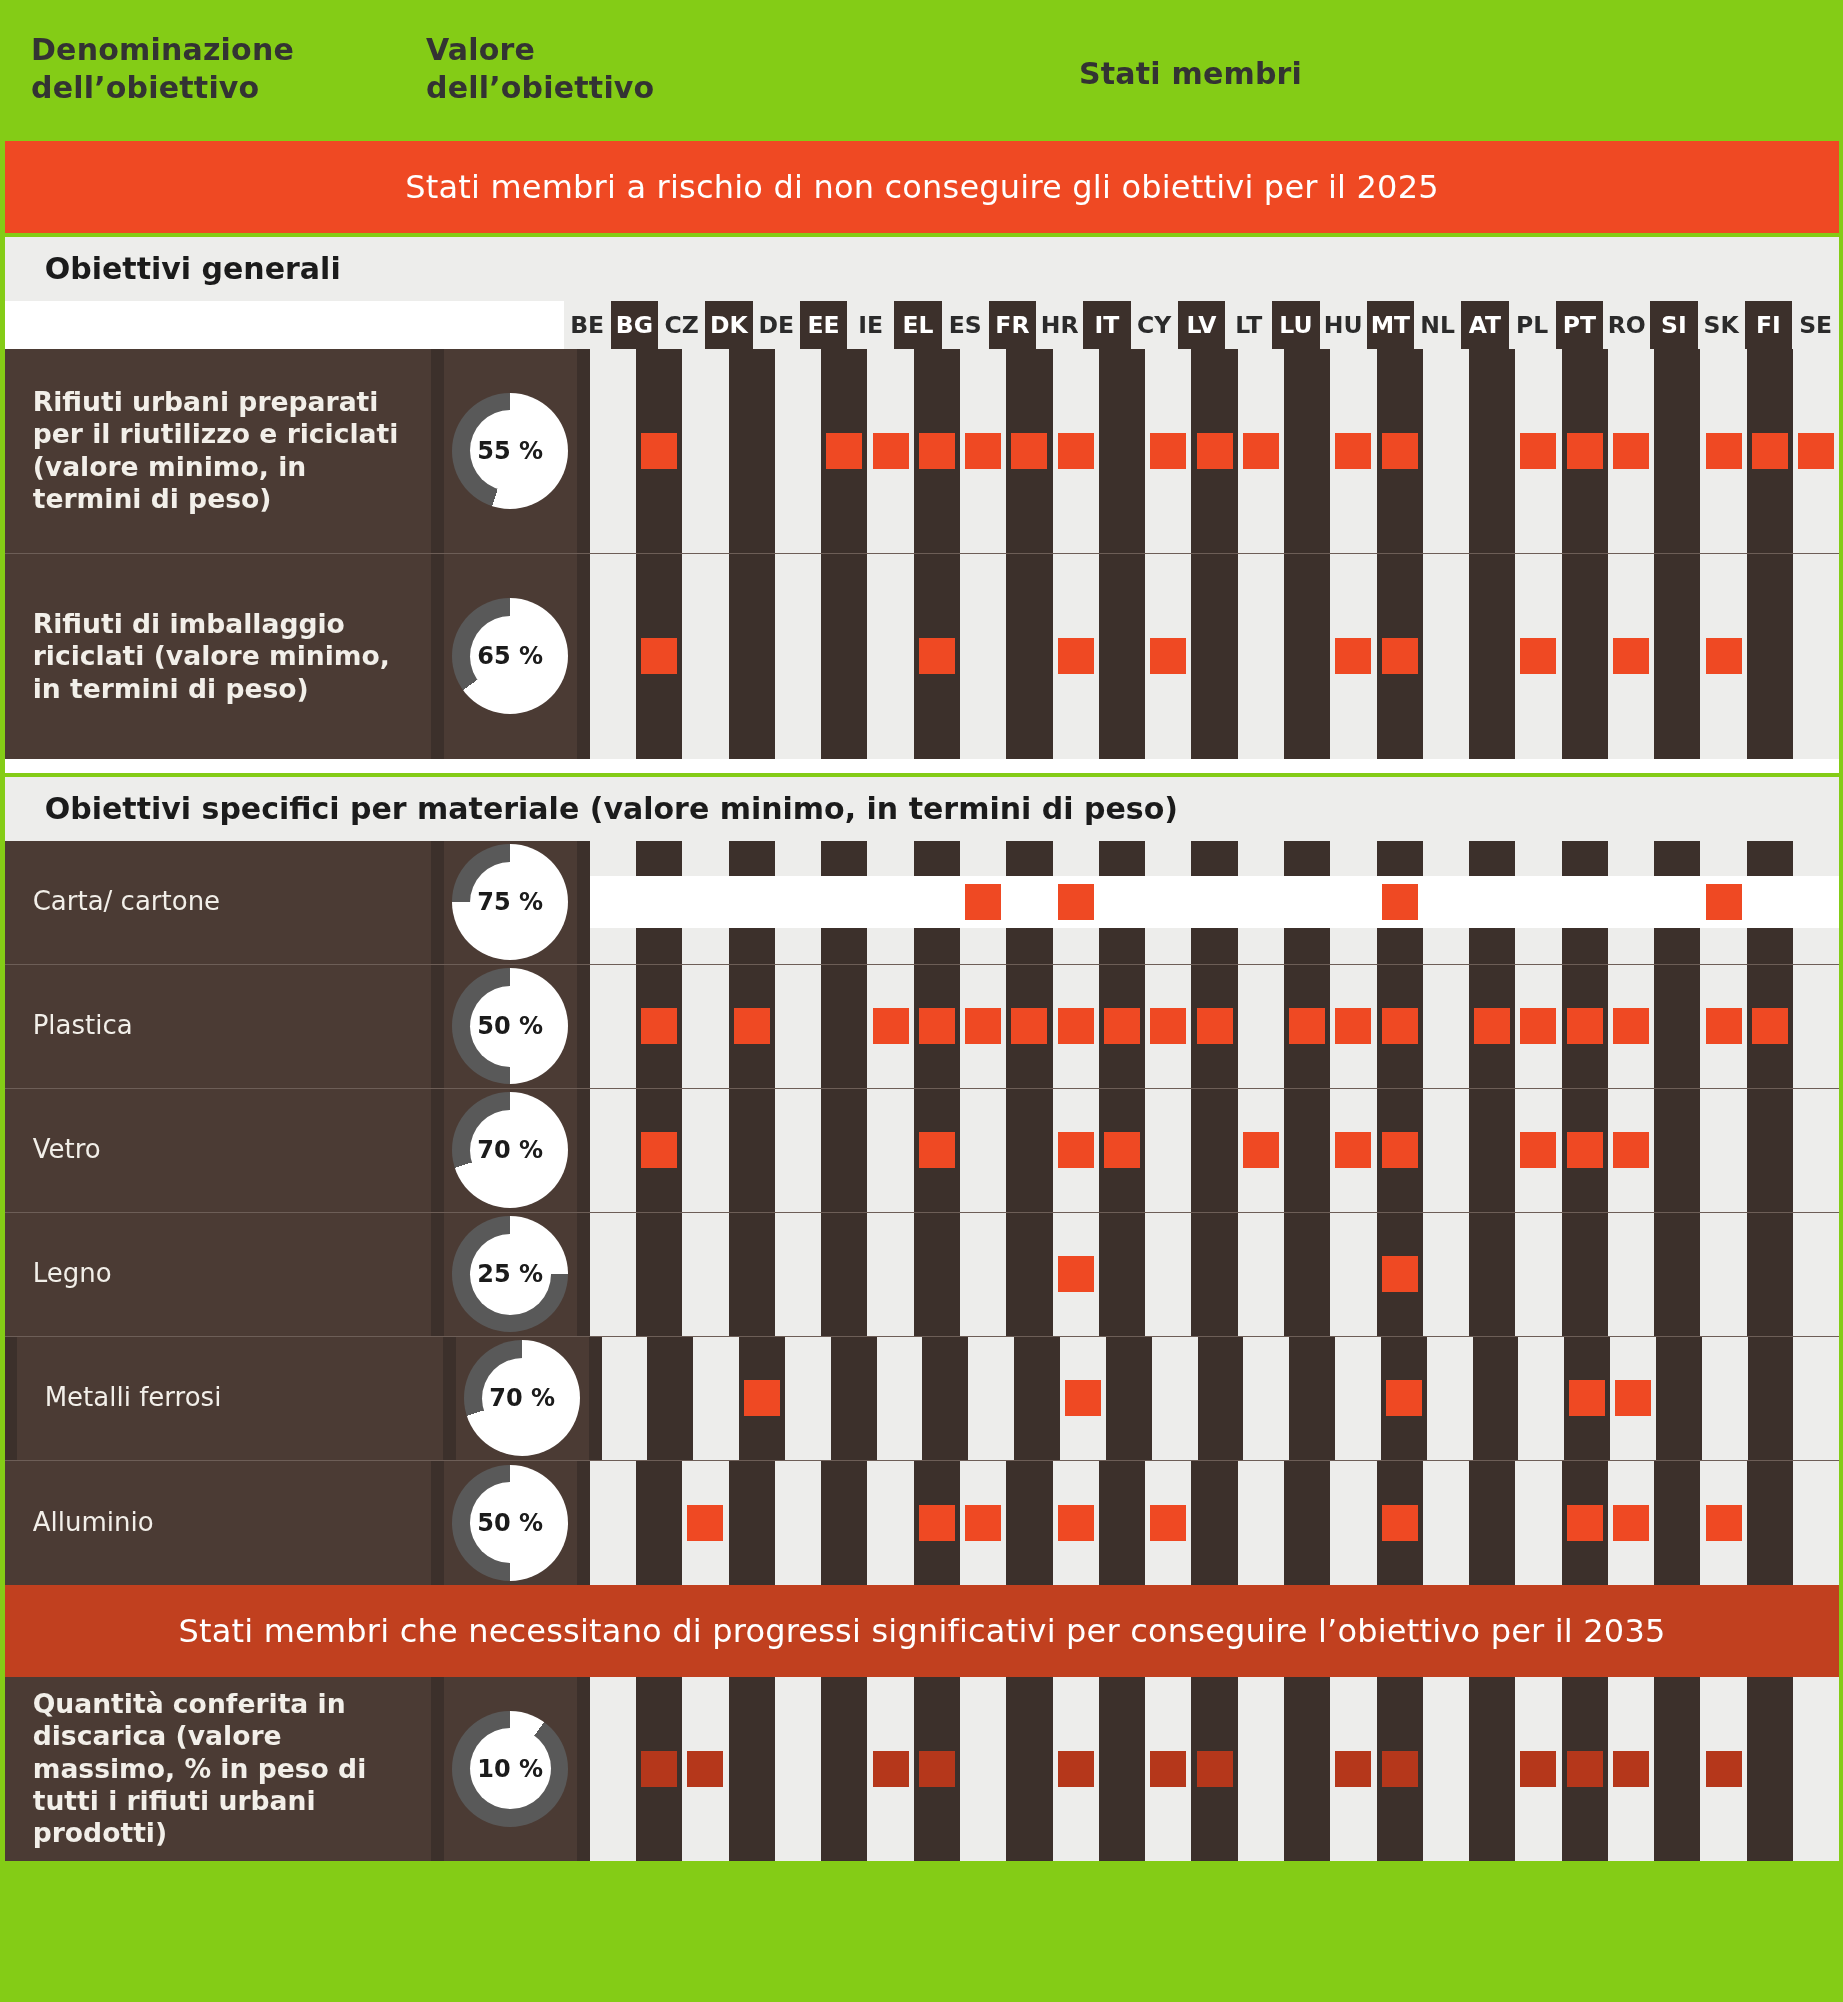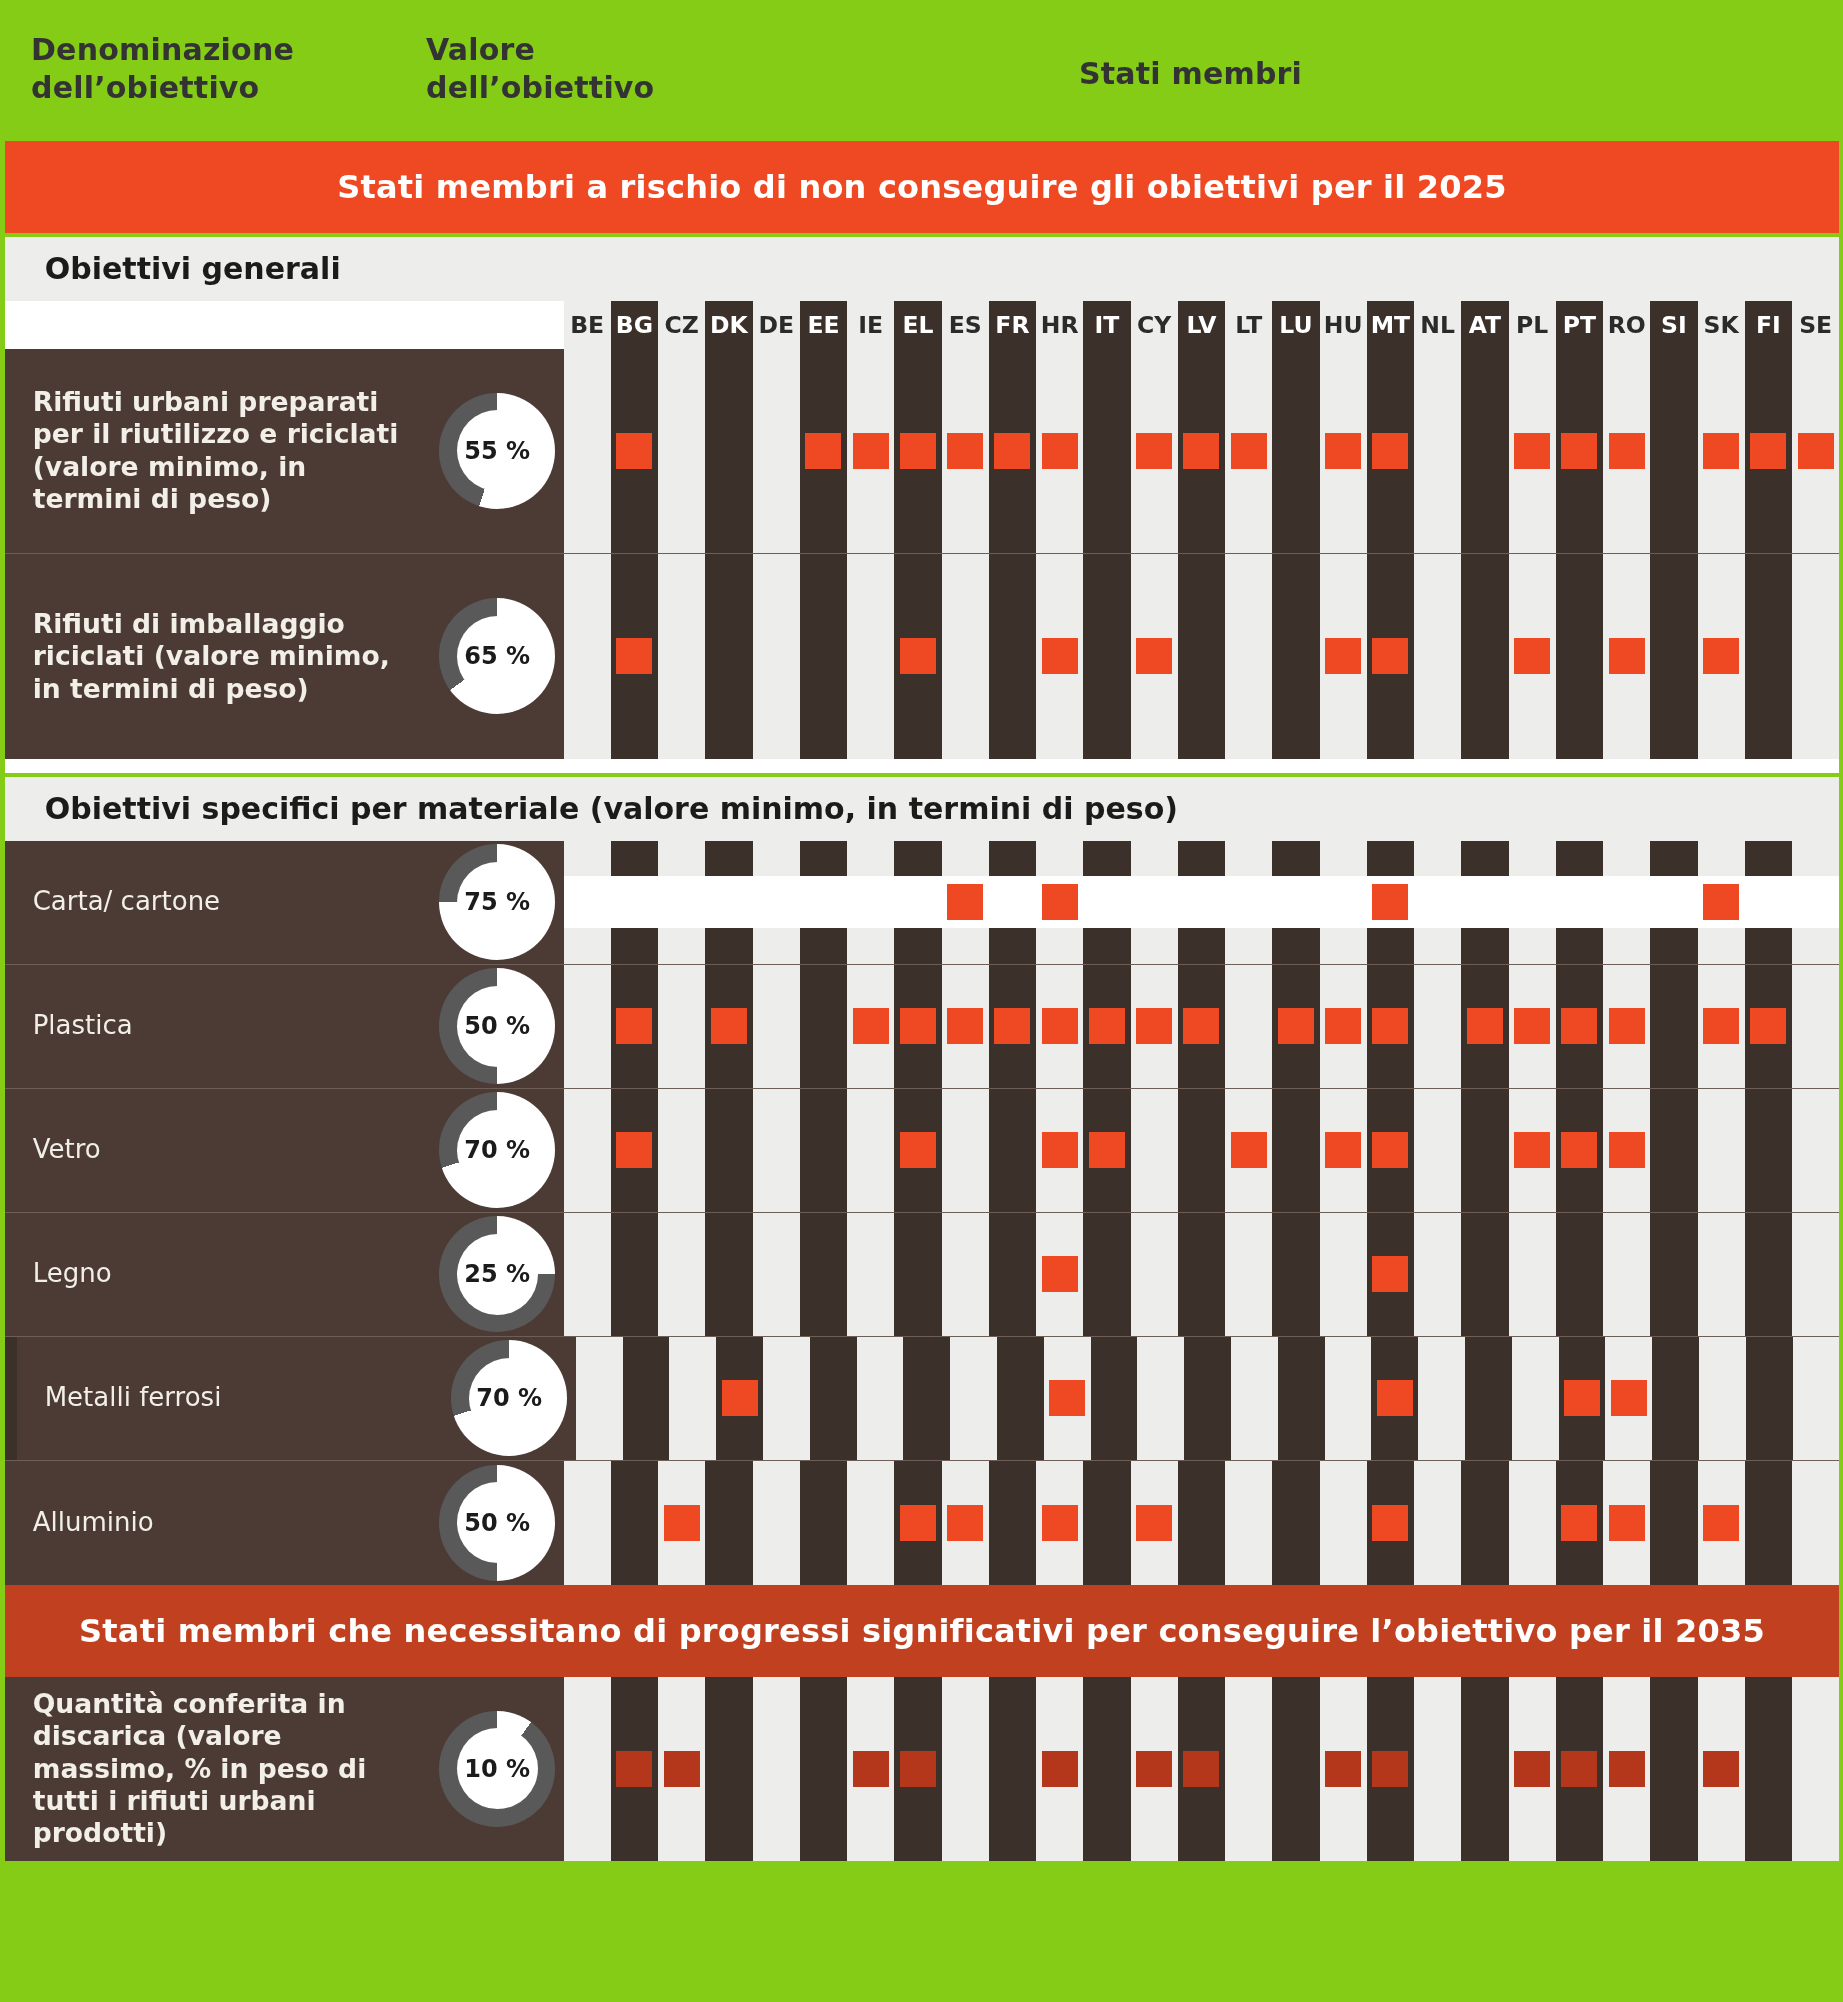--- a/index.html
+++ b/index.html
@@ -40,21 +40,21 @@
     left: 0; top: 141px;
     width: 1844px;
   }
 
   .banner {
     margin: 0 4.7px 0 4.7px;
     height: 92px;
     background: #ef4923;
     color: #ffffff;
     font-size: 32px;
-    font-weight: bold;
+    font-weight: normal;
     display: flex;
     align-items: center;
     justify-content: center;
     letter-spacing: 0.2px;
   }
   .banner.dark {
     background: #c1401f;
   }
 
   .section-title {
@@ -74,20 +74,21 @@
     position: relative;
     margin: 0 4.7px;
     background: #3c302b;
   }
 
   .row {
     position: relative;
     display: flex;
     width: 100%;
     border-bottom: 1.6px solid #6d5e57;
+    gap: 13px;
   }
   .row:last-child { border-bottom: none; }
 
   .label-cell {
     width: 426px;
     min-width: 426px;
     background: #4b3b34;
     color: #f2efe9;
     display: flex;
     align-items: center;

